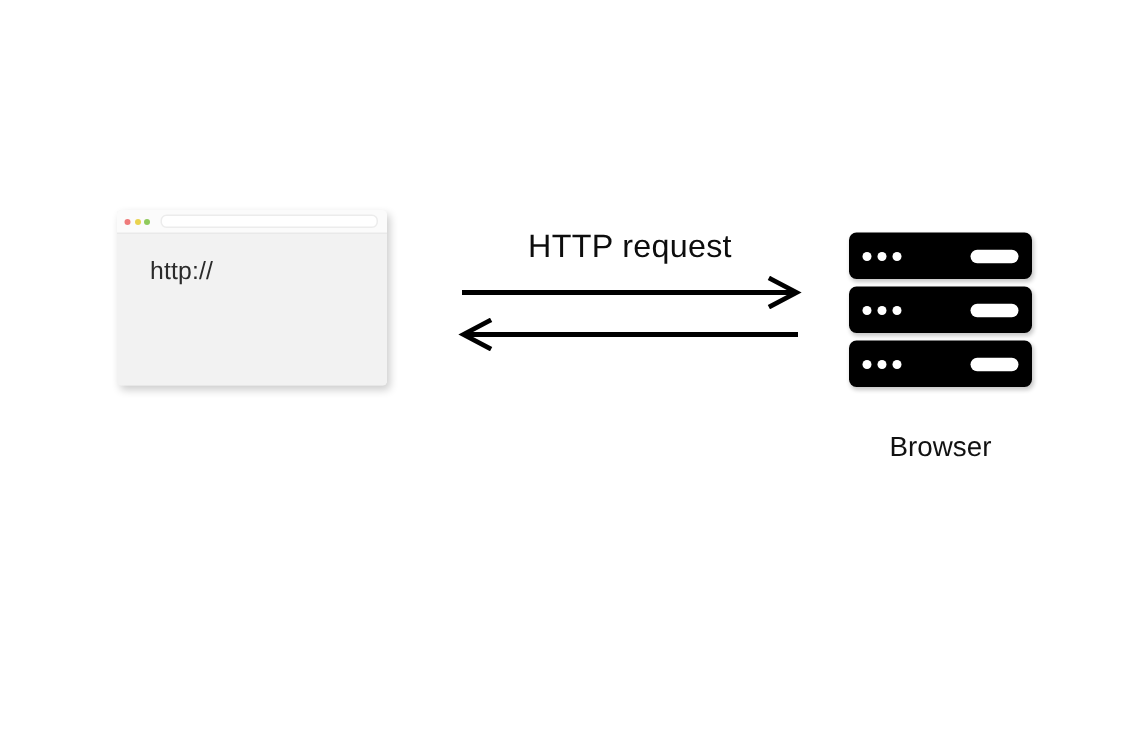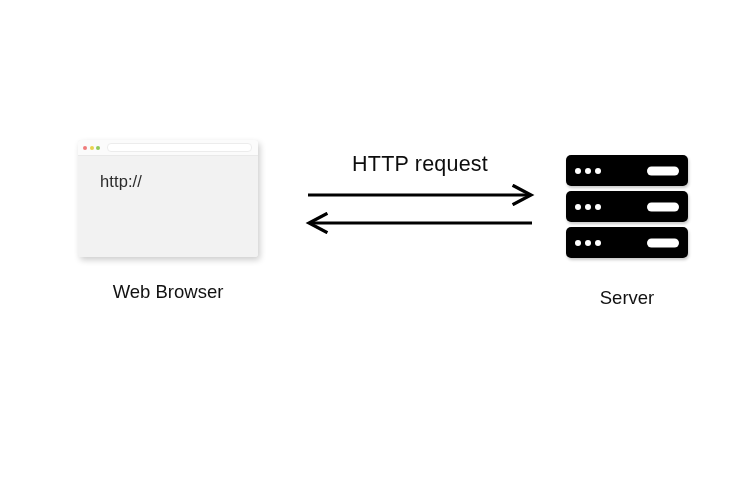--- a/index.html
+++ b/index.html
@@ -181,21 +181,20 @@
         <span id="browser-url-bar"></span>
       </div>
 
       <div id="browser-content">
         <span id="browser-url-text">http://</span>
       </div>
 
     </div>
   </div>
 
-  <div class="node-caption" id="browser-caption">Web Browser</div>
 
   <div id="flow-group">
 
     <div class="flow-label" id="request-label">HTTP request</div>
 
     <svg id="arrow-request" width="240" height="22" viewBox="0 0 240 22">
       <line x1="8" y1="11" x2="228" y2="11" stroke="#000000" stroke-width="3.2"></line>
       <polyline points="214,2 231,11 214,20" fill="none" stroke="#000000" stroke-width="3.2" stroke-linecap="square" stroke-linejoin="miter"></polyline>
     </svg>
 
@@ -231,15 +230,15 @@
       <span class="server-leds">
         <span class="server-led"></span>
         <span class="server-led"></span>
         <span class="server-led"></span>
       </span>
       <span class="server-bay"></span>
     </div>
 
   </div>
 
-  <div class="node-caption" id="server-caption">Server</div>
+  <div class="node-caption" id="server-caption">Browser</div>
 
 </div>
 
 </body></html>

